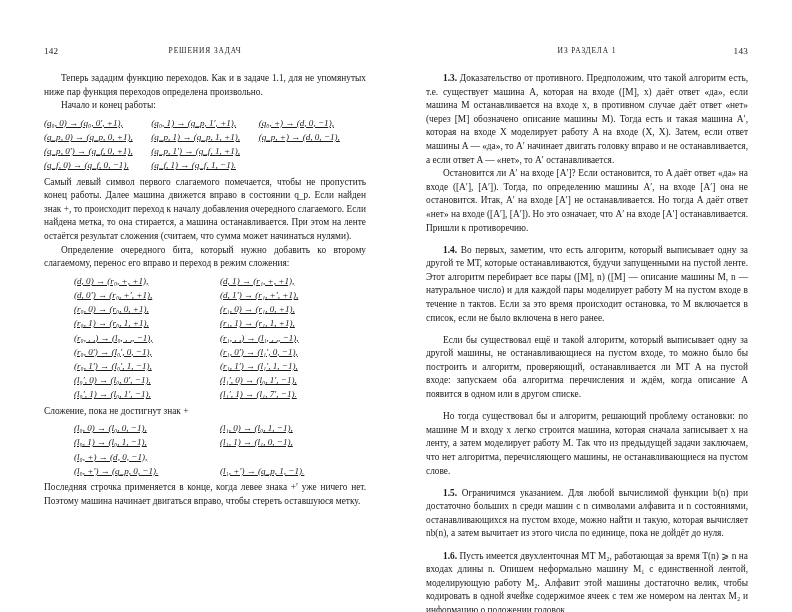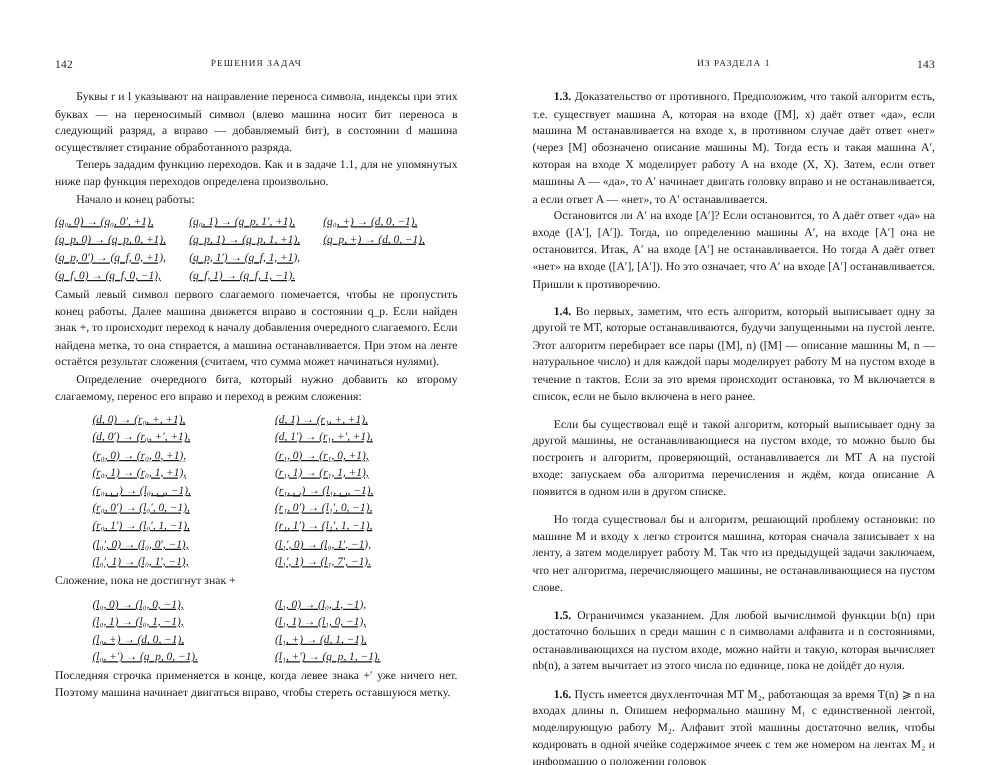--- a/index.html
+++ b/index.html
@@ -101,21 +101,20 @@
 
     <div class="runhead">
       <span class="folio folio-left">142</span>
       <div class="title">
         <span>Р<span style="font-size:7.4px">ЕШЕНИЯ ЗАДАЧ</span></span>
       </div>
     </div>
 
     <div class="body">
 
-      <p class="para">Буквы r и l указывают на направление переноса символа, индексы при этих буквах — на переносимый символ (влево машина носит бит переноса в следующий разряд, а вправо — добавляемый бит), в состоянии d машина осуществляет стирание обработанного разряда.</p>
 
       <p class="para">Теперь зададим функцию переходов. Как и в задаче 1.1, для не упомянутых ниже пар функция переходов определена произвольно.</p>
 
       <p class="para">Начало и конец работы:</p>
 
       <div class="mathblock three">
         <div class="row">
           <span class="cell">(q₀, 0) → (q₀, 0′, +1),</span>
           <span class="cell">(q₀, 1) → (q_p, 1′, +1),</span>
           <span class="cell">(q₀, +) → (d, 0, −1),</span>
@@ -186,21 +185,20 @@
         <div class="row">
           <span class="cell">(l₀, 0) → (l₀, 0, −1),</span>
           <span class="cell">(l₁, 0) → (l₀, 1, −1),</span>
         </div>
         <div class="row">
           <span class="cell">(l₀, 1) → (l₀, 1, −1),</span>
           <span class="cell">(l₁, 1) → (l₁, 0, −1),</span>
         </div>
         <div class="row">
           <span class="cell">(l₀, +) → (d, 0, −1),</span>
-          <span class="cell">(l₁, +) → (d, 1, −1),</span>
         </div>
         <div class="row">
           <span class="cell">(l₀, +′) → (q_p, 0, −1).</span>
           <span class="cell">(l₁, +′) → (q_p, 1, −1).</span>
         </div>
       </div>
 
       <p class="para noindent">Последняя строчка применяется в конце, когда левее знака +′ уже ничего нет. Поэтому машина начинает двигаться вправо, чтобы стереть оставшуюся метку.</p>
 
     </div>

